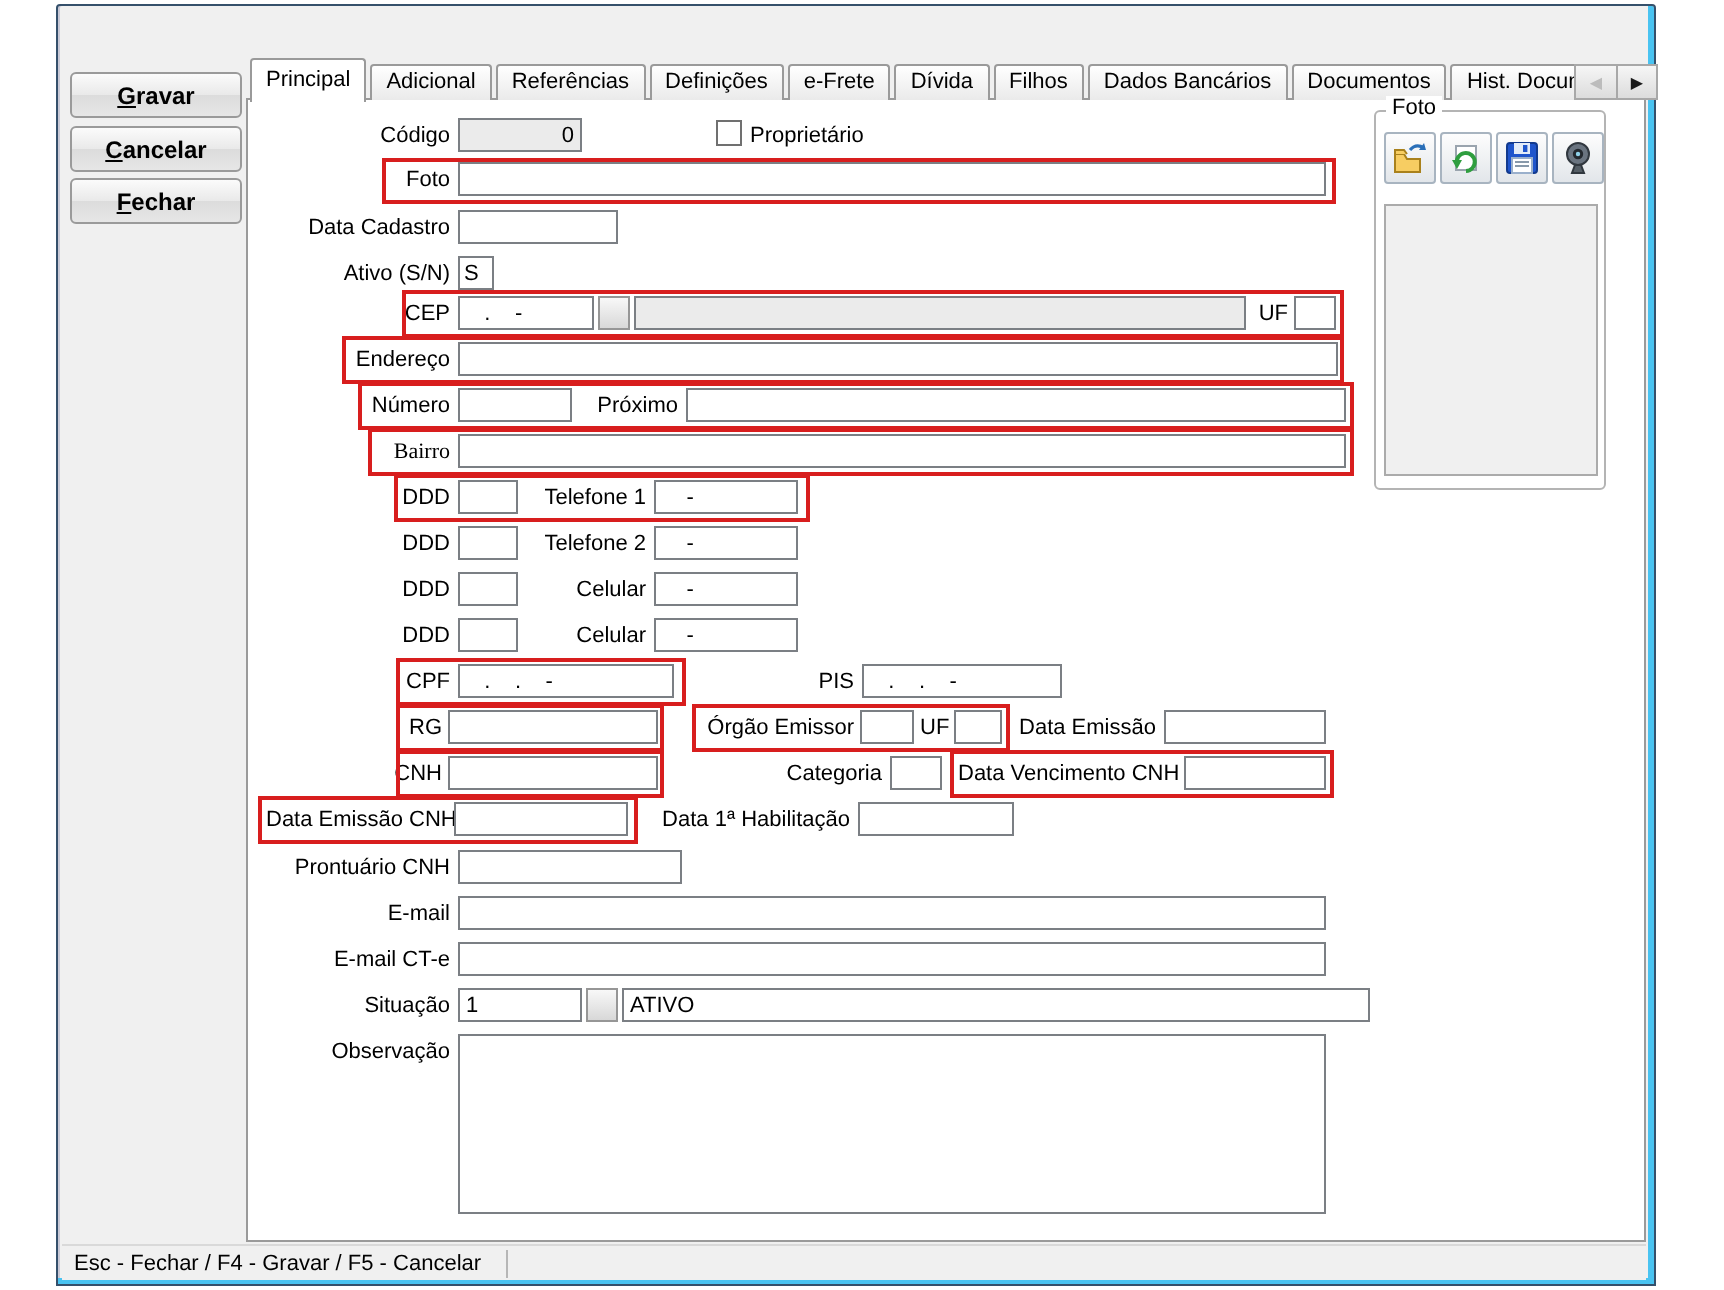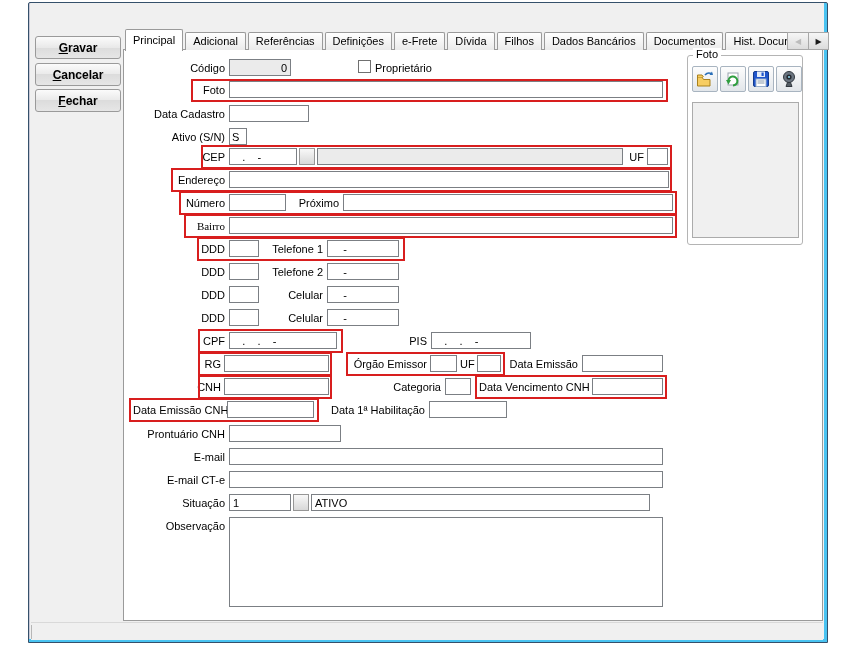--- a/index.html
+++ b/index.html
@@ -215,21 +215,21 @@
 
     <span class="lbl" style="left:102px;top:448px;width:94px;">E-mail</span>
     <input class="inp" style="left: 200px; top: 445px; width: 434px;">
 
     <span class="lbl" style="left:102px;top:471px;width:94px;">E-mail CT-e</span>
     <input class="inp" style="left: 200px; top: 468px; width: 434px;">
 
     <span class="lbl" style="left:102px;top:494px;width:94px;">Situação</span>
     <input class="inp" style="left: 200px; top: 491px; width: 62px;" value="1">
     <button class="mini-btn" style="left:264px;top:491px;"></button>
-    <input class="inp" style="left: 282px; top: 491px; width: 339px;" value="ATIVO">
+    <input class="inp" style="left: 282px; top: 491px; width: 374px;" value="ATIVO">
 
     <span class="lbl" style="left:102px;top:517px;width:94px;">Observação</span>
     <textarea class="inp" style="left: 200px; top: 514px; width: 434px;"></textarea>
 
     <div class="groupbox">
       <span class="legend">Foto</span>
       <button class="fbtn" style="left:4px;">
         <svg width="19" height="17" viewBox="0 0 19 17">
           <path d="M1.5 6 L1.5 15 L14 15 L14 8.5 L7.5 8.5 L6 6 Z" fill="#f7cd62" stroke="#a9811c" stroke-width="1"></path>
           <path d="M1.5 6 L1.5 4 L6 4 L7.5 6" fill="#f7cd62" stroke="#a9811c" stroke-width="1"></path>
@@ -259,17 +259,18 @@
           <circle cx="9" cy="7" r="5.5" fill="#6a7480" stroke="#31383f"></circle>
           <circle cx="9" cy="7" r="2.6" fill="#23282e"></circle>
           <circle cx="9" cy="7" r="1.1" fill="#8fd0e8"></circle>
           <path d="M6 16.5 L12 16.5 L10.5 12.5 L7.5 12.5 Z" fill="#555e66" stroke="#31383f"></path>
         </svg>
       </button>
       <div class="photo-box"></div>
     </div>
 
     <div class="statusbar">
+      <span class="status-left">Esc - Fechar / F4 - Gravar / F5 - Cancelar</span>
       <span class="status-div"></span>
     </div>
 
   </div>
 </div>
 
 </body></html>

